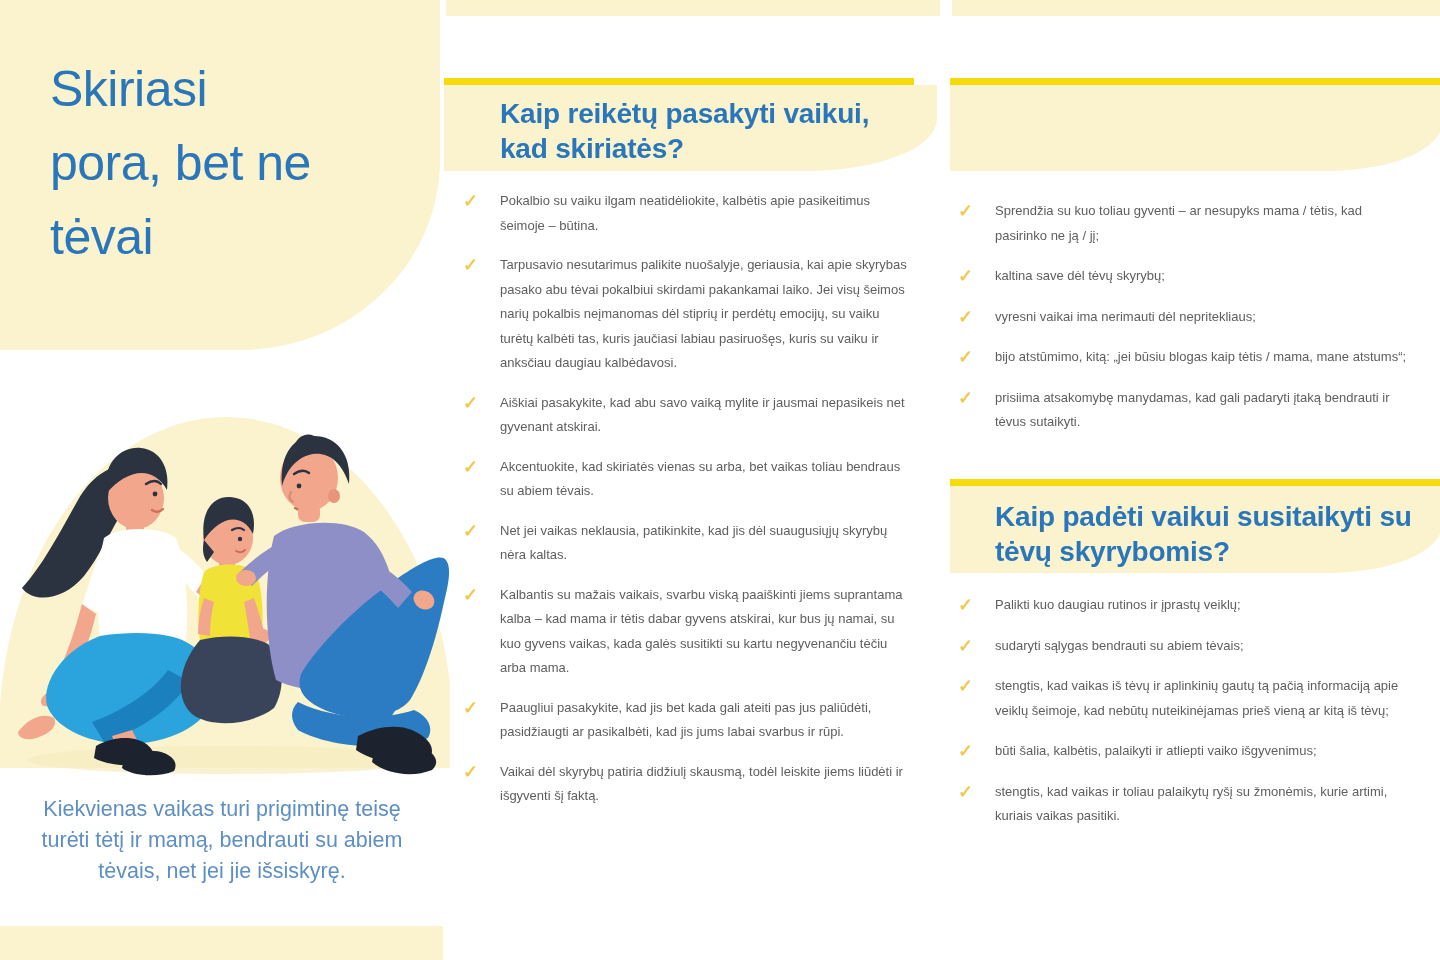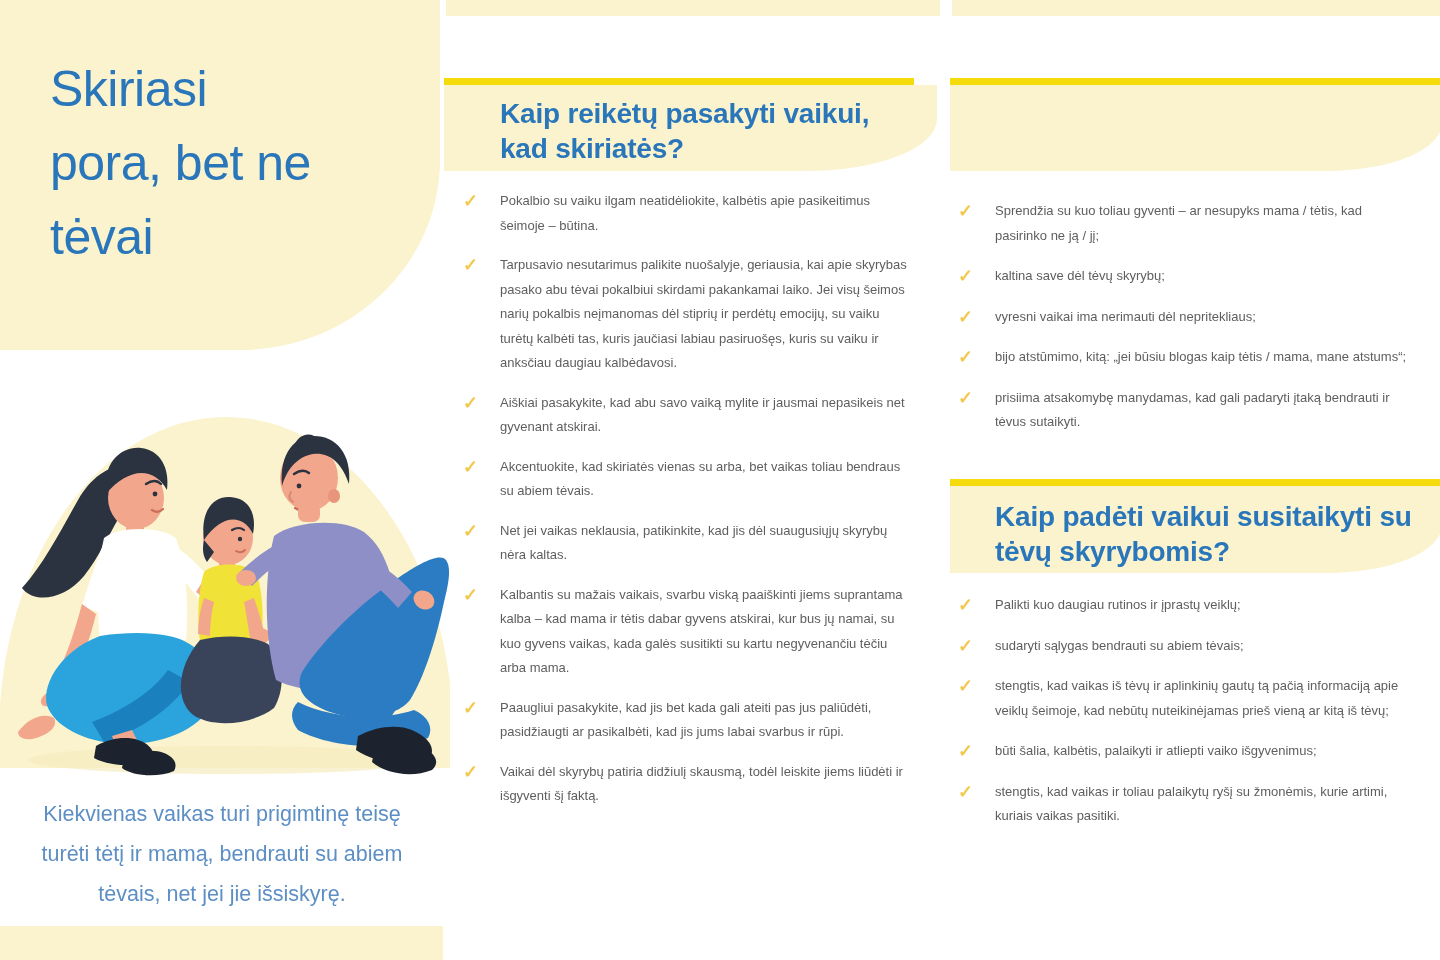--- a/index.html
+++ b/index.html
@@ -25,21 +25,21 @@
   body{font-family:"Liberation Sans", sans-serif;}
   .page{position:relative;width:1440px;height:960px;background:#ffffff;overflow:hidden;}
 
   
   .left-bg{position:absolute;left:0;top:0;width:440px;height:350px;background:var(--cream);
            border-bottom-right-radius:200px 190px;}
   .title{position:absolute;left:50px;top:52px;width:360px;color:var(--blue);
          font-size:50px;line-height:74px;font-weight:normal;white-space:pre-line;letter-spacing:-0.5px;}
   .family{position:absolute;left:0;top:400px;width:450px;height:400px;}
   .caption{position:absolute;left:18px;top:794px;width:408px;text-align:center;color:var(--softblue);
-           font-size:21.5px;line-height:40px;white-space:pre-line;}
+           font-size:21.5px;line-height:31px;white-space:pre-line;}
   .bottom-strip{position:absolute;left:0;top:926px;width:443px;height:34px;background:var(--cream);}
 
   
   .top-strip{position:absolute;top:0;height:16px;background:var(--cream);}
   .top-strip.mid{left:446px;width:494px;}
   .top-strip.right{left:952px;width:488px;}
 
   
   .ybar{position:absolute;height:7px;background:var(--yellow);}
   .hdr-block{position:absolute;background:var(--cream);}

